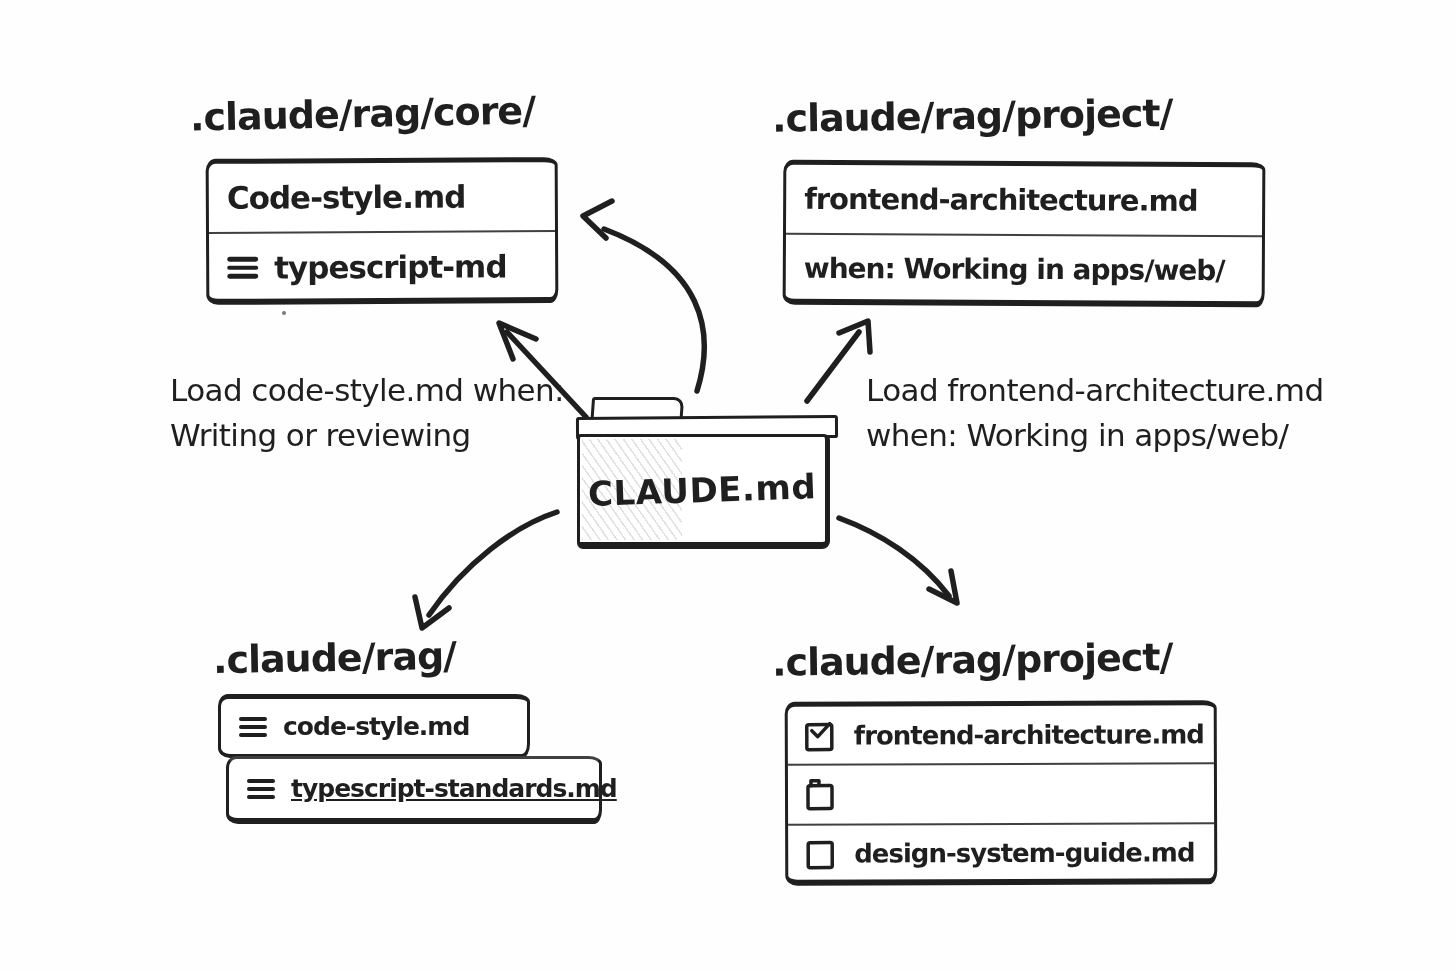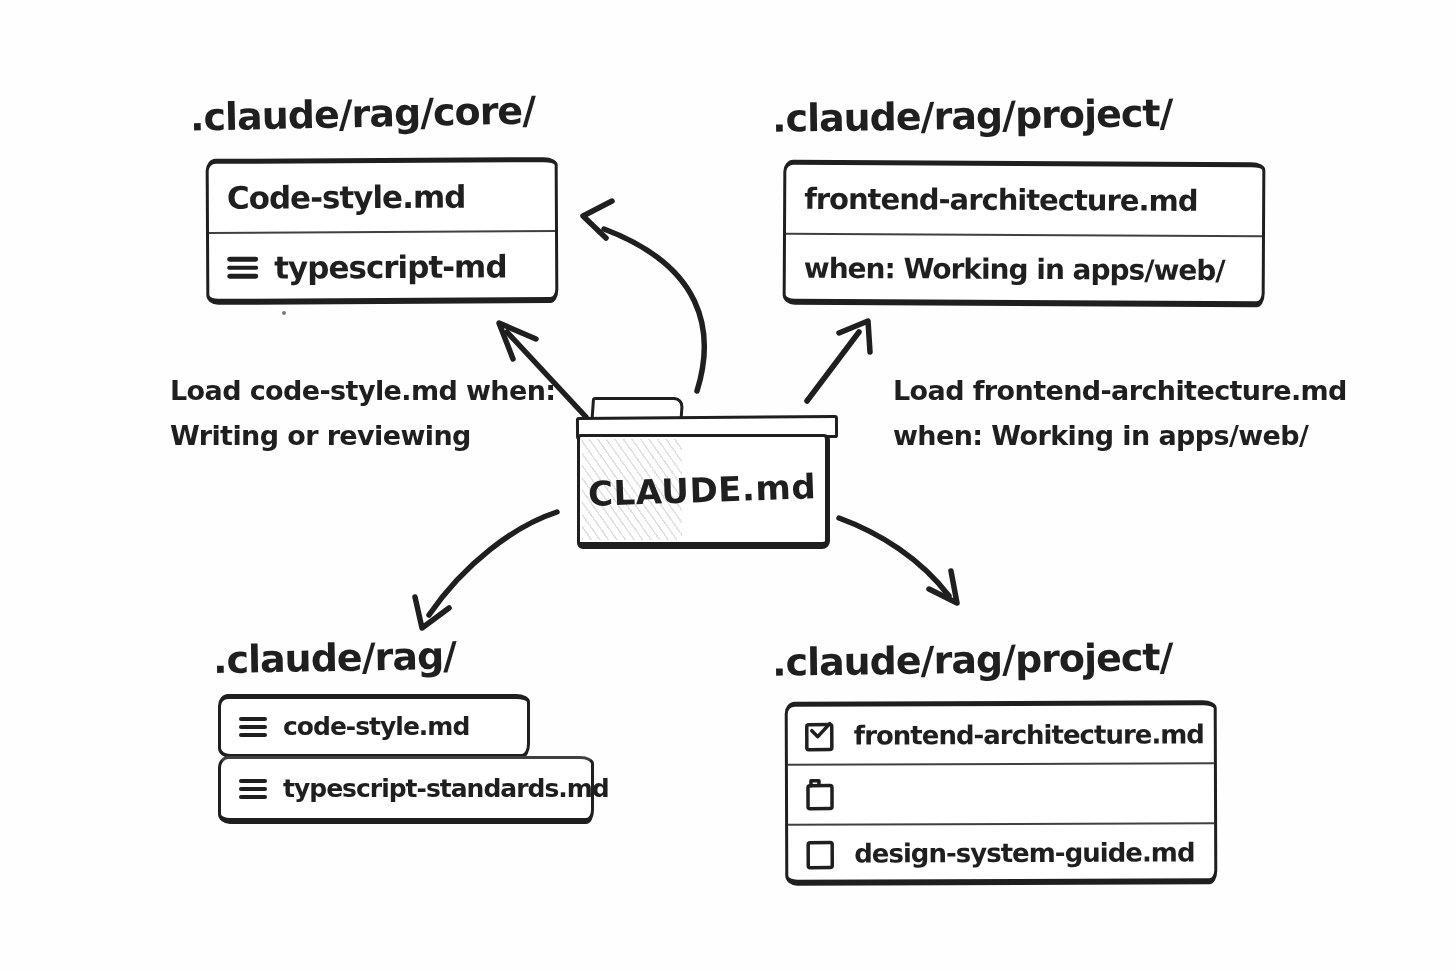--- a/index.html
+++ b/index.html
@@ -28,21 +28,21 @@
   .row + .row{border-top:2.5px solid rgba(31,31,31,0.85);}
   .row-label{letter-spacing:-1px;}
   
   .menu-icon{display:inline-flex;flex-direction:column;justify-content:center;gap:4px;width:31px;flex:0 0 auto;}
   .menu-icon i{display:block;height:4.5px;background:#1f1f1f;border-radius:3px;}
   .menu-icon.small{width:28px;}
   .menu-icon.small i{height:4px;}
   
   .sq-icon{flex:0 0 auto;display:block;}
   
-  .annotation{font-size:27px;font-weight:700;line-height:45px;letter-spacing:-0.6px;white-space:nowrap;}
+  .annotation{font-size:31px;font-weight:400;line-height:45px;letter-spacing:-0.6px;white-space:nowrap;}
   
   .folder-tab{
     left:591px;top:397px;width:92px;height:32px;background:#fff;
     border:3.5px solid #1f1f1f;border-radius:3px 10px 0 0;transform:skewX(-4deg);
     box-sizing:border-box;z-index:2;
   }
   .folder-strip{
     left:576px;top:416px;width:262px;height:23px;background:#fff;
     border:3.5px solid #1f1f1f;border-radius:3px;transform:rotate(-0.4deg);
     box-sizing:border-box;z-index:3;
@@ -118,42 +118,42 @@
   <div class="row" style="height:69px;font-size:28px;">
     <span class="row-label">when: Working in apps/web/</span>
   </div>
 </div>
 
 <div class="abs annotation z5" style="left:170px;top:368px;">
   <div>Load code-style.md when:</div>
   <div>Writing or reviewing</div>
 </div>
 
-<div class="abs annotation z5" style="left:893px;top:368px;">
+<div class="abs annotation z5" style="left:866px;top:368px;">
   <div>Load frontend-architecture.md</div>
   <div>when: Working in apps/web/</div>
 </div>
 
 <div class="abs folder-tab"></div>
 <div class="abs folder-strip"></div>
 <div class="abs folder-body">
   <span class="folder-label">CLAUDE.md</span>
 </div>
 
 <div class="abs path-heading z5" style="left:213px;top:636px;transform:rotate(-1deg);">.claude/rag/</div>
 
 <div class="abs sketch-box z5 row" style="left:218px;top:694px;width:312px;height:64px;font-size:25px;border-bottom-width:4px;">
   <span class="menu-icon small">
       <i></i>
       <i></i>
       <i></i>
     </span>
   <span class="row-label">code-style.md</span>
 </div>
-<div class="abs sketch-box z5 row" style="left:218px;top:756px;width:376px;height:68px;font-size:25px;border-top-width:3px;">
+<div class="abs sketch-box z5 row" style="left:226px;top:756px;width:376px;height:68px;font-size:25px;border-top-width:3px;text-decoration:underline;">
   <span class="menu-icon small">
       <i></i>
       <i></i>
       <i></i>
     </span>
   <span class="row-label">typescript-standards.md</span>
 </div>
 
 <div class="abs path-heading z5" style="left:772px;top:638px;transform:rotate(-0.8deg);">.claude/rag/project/</div>
 

